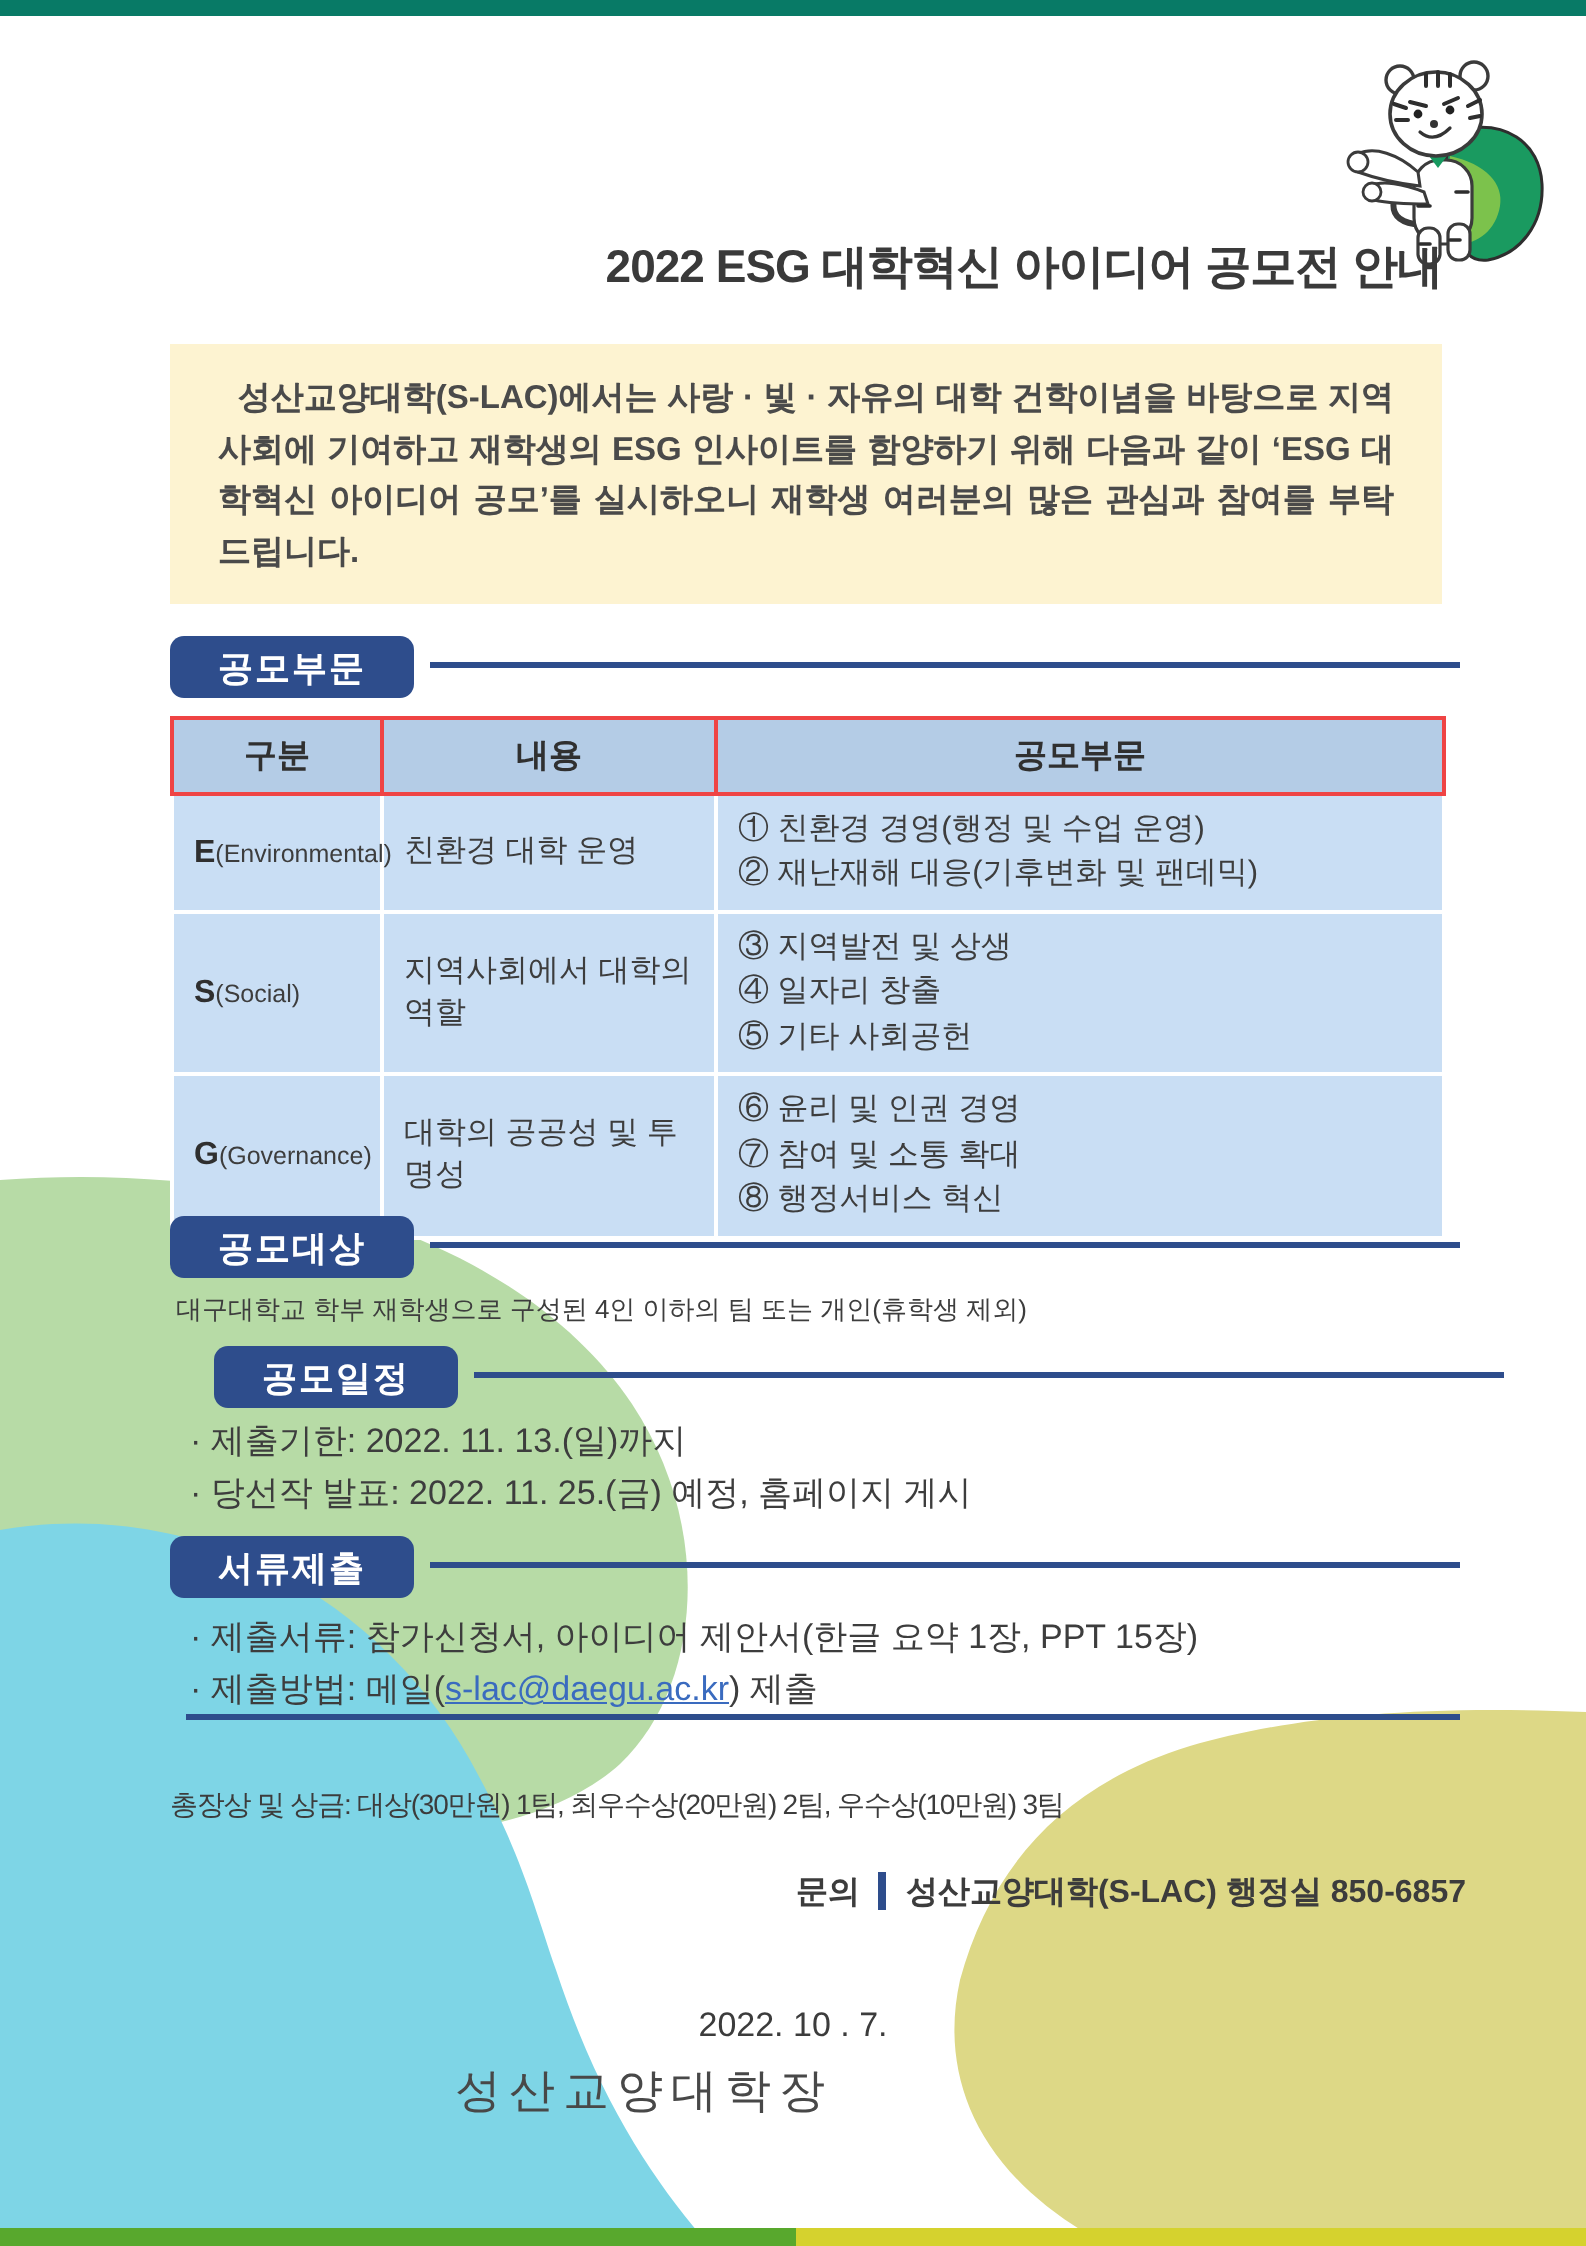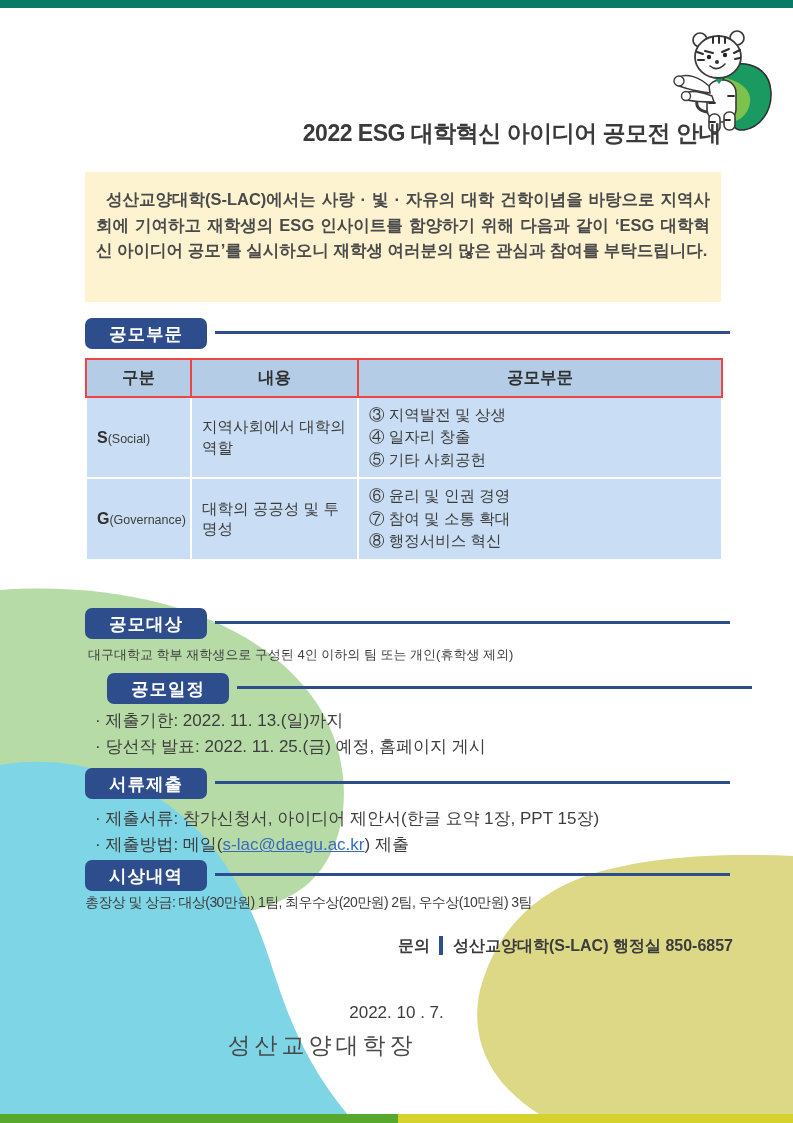--- a/index.html
+++ b/index.html
@@ -8,21 +8,21 @@
     font-family:"Liberation Sans", sans-serif;
   }
   
   .bg-blobs{position:absolute;top:0;left:0;width:793px;height:1123px;z-index:0;}
   .topbar{position:absolute;top:0;left:0;width:793px;height:8px;background:#087a66;z-index:2;}
   .bottombar-green{position:absolute;left:0;bottom:0;width:398px;height:9px;background:#58a82d;z-index:2;}
   .bottombar-yellow{position:absolute;left:398px;bottom:0;width:395px;height:9px;background:#d5d22e;z-index:2;}
   .title{position:absolute;z-index:1;top:118px;left:85px;width:636px;margin:0;text-align:right;
     font-size:23px;font-weight:bold;color:#3a3a3a;letter-spacing:-0.5px;}
   .intro{position:absolute;z-index:1;top:172px;left:85px;width:636px;height:130px;background:#fdf3d1;
-    box-sizing:border-box;padding:15px 11px;}
+    box-sizing:border-box;padding:15px 24px;}
   .intro p{margin:0;font-size:16.5px;font-weight:bold;color:#4a4a4a;line-height:1.55;
     text-align:justify;text-indent:0.6em;}
   .section{position:absolute;z-index:1;left:85px;width:645px;display:flex;align-items:center;}
   .badge{background:#2e4d8c;color:#ffffff;font-weight:bold;font-size:17.5px;width:122px;height:31px;
     display:flex;align-items:center;justify-content:center;border-radius:7px;flex:none;letter-spacing:1px;}
   .sline{flex:1;height:3px;background:#2e4d8c;margin-left:8px;margin-top:-3px;}
   #sec-category{top:318px;} #sec-target{top:608px;} #sec-schedule{top:673px;padding-left:22px;}
   #sec-submission{top:768px;} #sec-awards{top:860px;}
   
   .ctable{position:absolute;z-index:1;top:358px;left:85px;width:636px;border-collapse:collapse;table-layout:fixed;}
@@ -103,20 +103,28 @@
     </colgroup>
   <thead>
     <tr>
       <th>구분</th>
       <th>내용</th>
       <th>공모부문</th>
     </tr>
   </thead>
   <tbody>
     <tr>
+      <td><span class="code">E</span><span class="code-label">(Environmental)</span></td>
+      <td>친환경 대학 운영</td>
+      <td class="c3">
+        <div>① 친환경 경영(행정 및 수업 운영)</div>
+        <div>② 재난재해 대응(기후변화 및 팬데믹)</div>
+      </td>
+    </tr>
+    <tr>
       <td><span class="code">S</span><span class="code-label">(Social)</span></td>
       <td>지역사회에서 대학의 역할</td>
       <td class="c3">
         <div>③ 지역발전 및 상생</div>
         <div>④ 일자리 창출</div>
         <div>⑤ 기타 사회공헌</div>
       </td>
     </tr>
     <tr>
       <td><span class="code">G</span><span class="code-label">(Governance)</span></td>
@@ -148,21 +156,20 @@
 <div class="section" id="sec-submission">
   <div class="badge">서류제출</div>
   <div class="sline"></div>
 </div>
 <div class="list" id="submission-list">
   <div>· 제출서류: 참가신청서, 아이디어 제안서(한글 요약 1장, PPT 15장)</div>
   <div><span>· 제출방법: 메일(</span><a class="mail-link">s-lac@daegu.ac.kr</a><span>)  제출</span></div>
 </div>
 
 <div class="section" id="sec-awards">
-  <div class="badge">시상내역</div>
   <div class="sline"></div>
 </div>
 <div class="prize">총장상 및 상금: 대상(30만원) 1팀,  최우수상(20만원) 2팀,  우수상(10만원) 3팀</div>
 <div class="contact">
   <span>문의</span><span class="vbar"></span><span>성산교양대학(S-LAC) 행정실 850-6857</span>
 </div>
 
 <div class="date">2022. 10 . 7.</div>
 <div class="sign">성산교양대학장</div>
 

